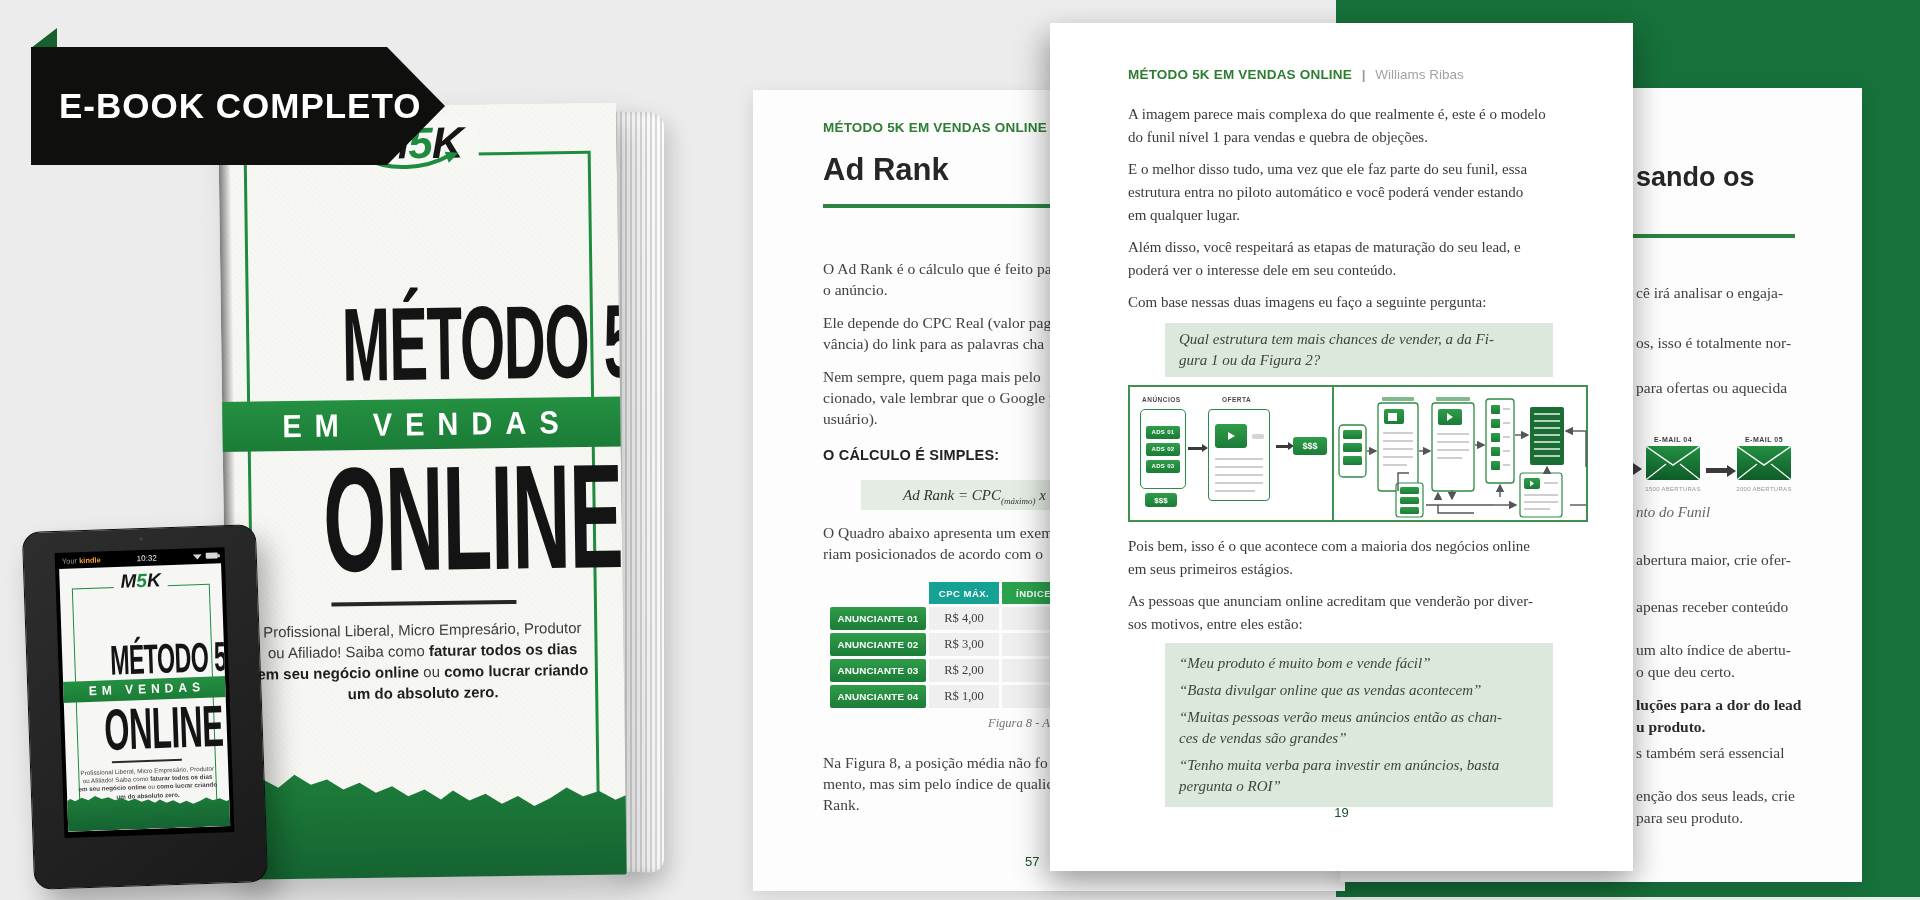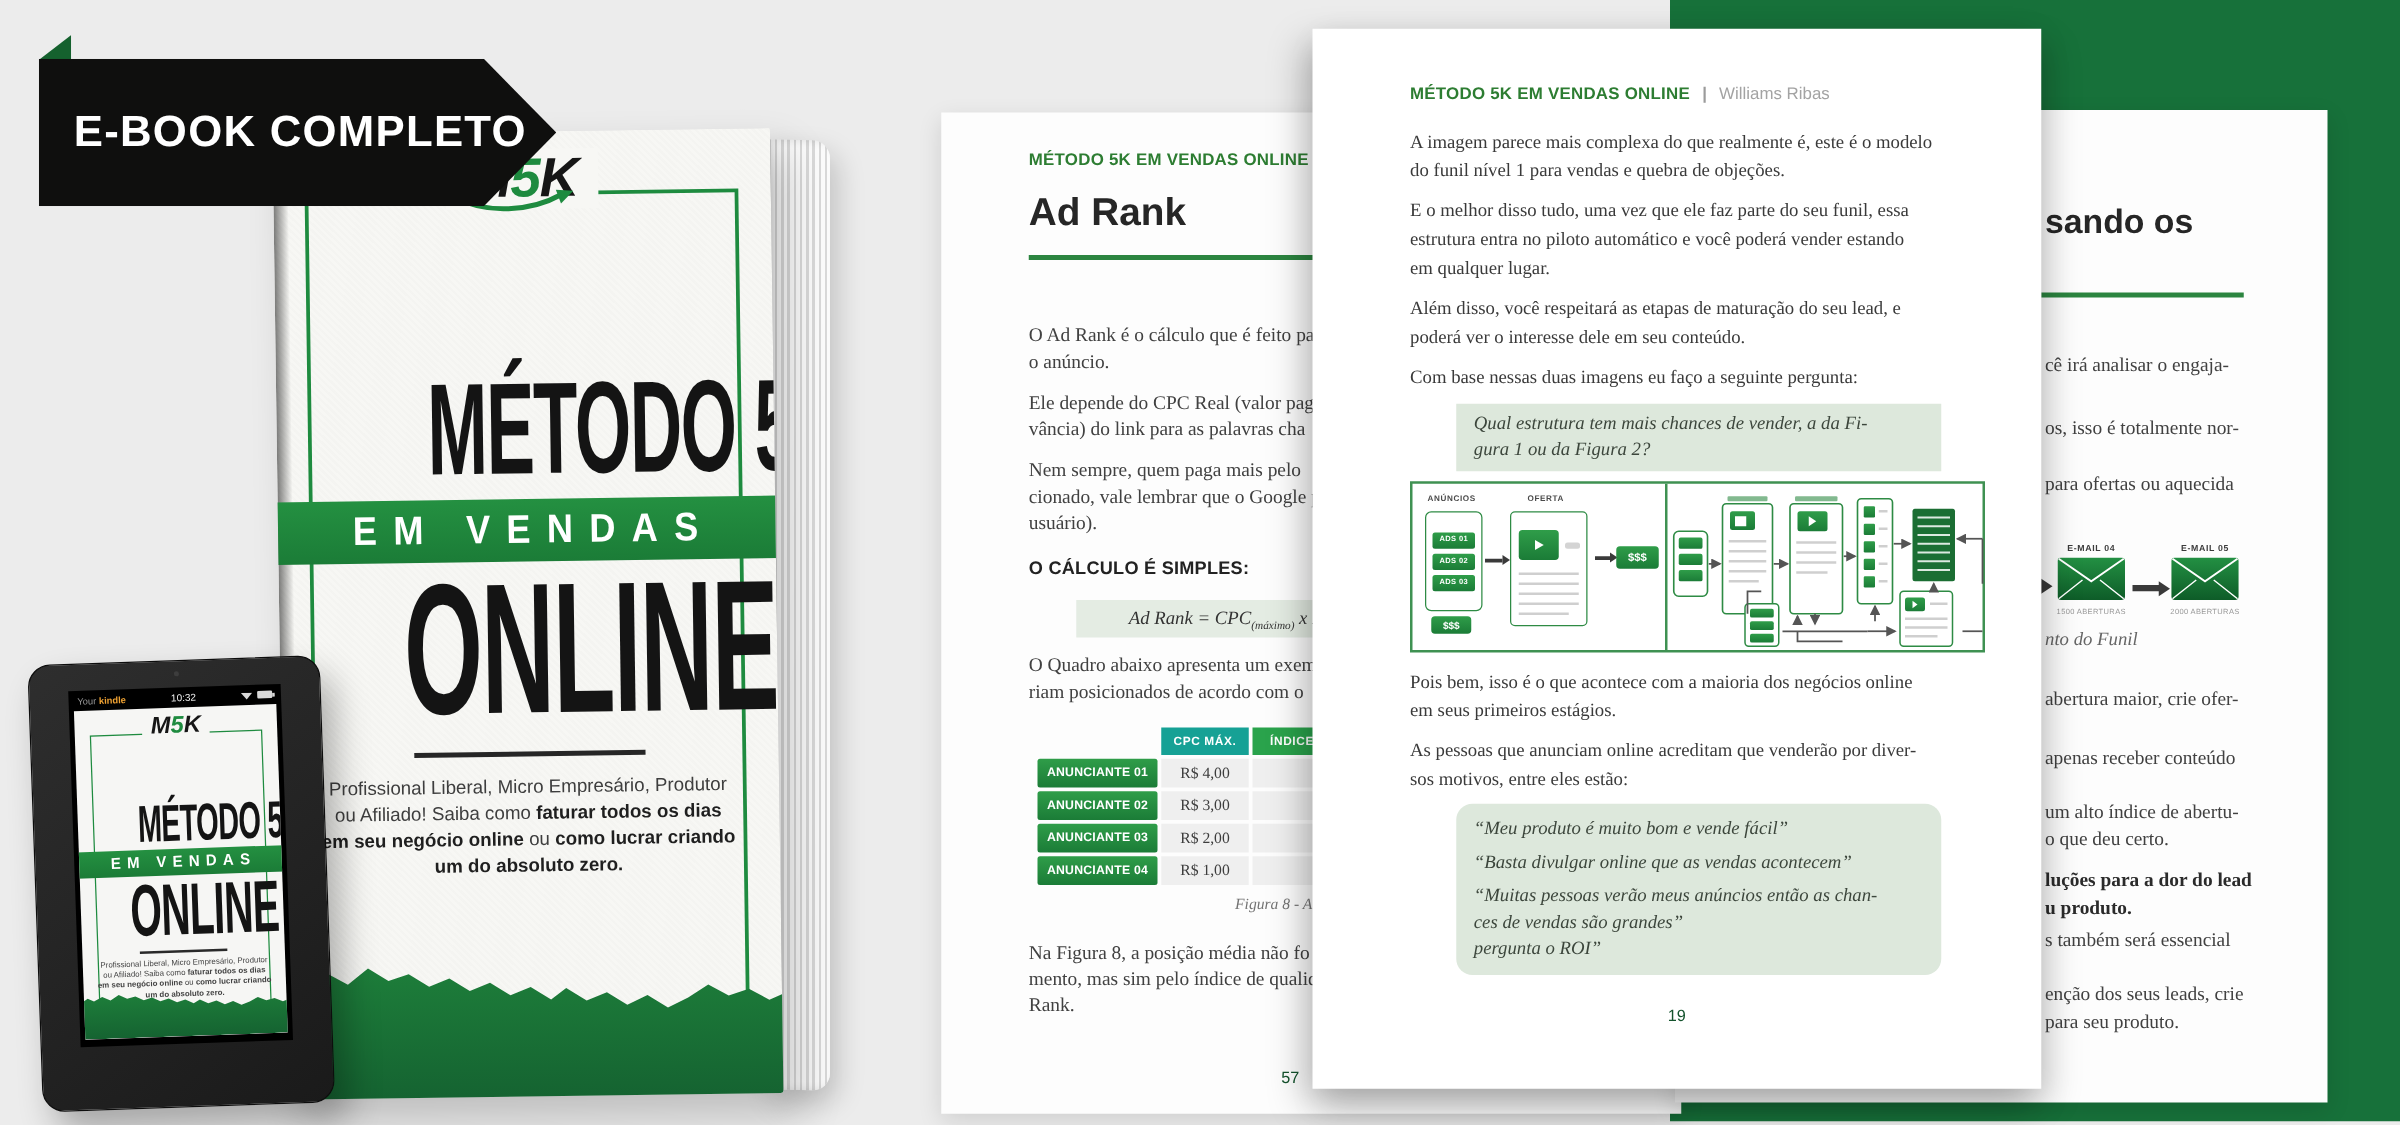--- a/index.html
+++ b/index.html
@@ -56,21 +56,21 @@
   
   .page19{left:1050px;top:23px;width:583px;height:848px;background:#fff;z-index:4;
           box-shadow:-8px 12px 28px rgba(0,0,0,.25),8px 12px 26px rgba(0,0,0,.16);}
   .p19-body{font-size:15px;color:#3a3a3a;width:450px;}
   .p19-body .l{height:23px;line-height:23px;white-space:nowrap;}
   .p19-body .gap{margin-top:9px;}
   .quote-box{background:#dde8dc;font-style:italic;font-family:"Liberation Serif",serif;
              font-size:15px;color:#3c463c;}
   .qb1{padding:6px 14px;}
   .qb1 .ql{height:21px;line-height:21px;white-space:nowrap;}
-  .qb2{padding:10px 14px;border-radius:13px;}
+  .qb2{padding:10px 14px;}
   .qb2 .ql{height:21px;line-height:21px;white-space:nowrap;}
   .qb2 .qgap{margin-top:6px;}
 
   
   .funnel{border:2px solid #3f9152;background:#fff;box-sizing:border-box;}
   .funnel-divider{left:202px;top:0;bottom:0;width:2px;background:#3f9152;}
   .f-label{font-size:6.5px;font-weight:700;color:#4a4a4a;letter-spacing:.5px;}
   .ads-box{left:10px;top:22px;width:44px;height:78px;border:1.5px solid #2e8b44;border-radius:5px;
            display:flex;flex-direction:column;align-items:center;justify-content:center;gap:4px;}
   .ads-btn{width:34px;height:13px;border-radius:2px;background:linear-gradient(180deg,#2f9d49,#1b7c37);
@@ -442,20 +442,21 @@
       <div class="l">em seus primeiros estágios.</div>
       <div class="l gap">As pessoas que anunciam online acreditam que venderão por diver-</div>
       <div class="l">sos motivos, entre eles estão:</div>
     </div>
 
     <div class="abs quote-box qb2" style="left:115px;top:620px;width:360px;">
       <div class="ql">“Meu produto é muito bom e vende fácil”</div>
       <div class="ql qgap">“Basta divulgar online que as vendas acontecem”</div>
       <div class="ql qgap">“Muitas pessoas verão meus anúncios então as chan-</div>
       <div class="ql">ces de vendas são grandes”</div>
+      <div class="ql qgap">“Tenho muita verba para investir em anúncios, basta</div>
       <div class="ql">pergunta o ROI”</div>
     </div>
 
     <div class="abs pagenum" style="left:0;right:0;top:782px;text-align:center;">19</div>
   </div>
 
   <div class="abs banner-fold"></div>
   <div class="abs banner">
     <span class="banner-label">E-BOOK COMPLETO</span>
   </div>

